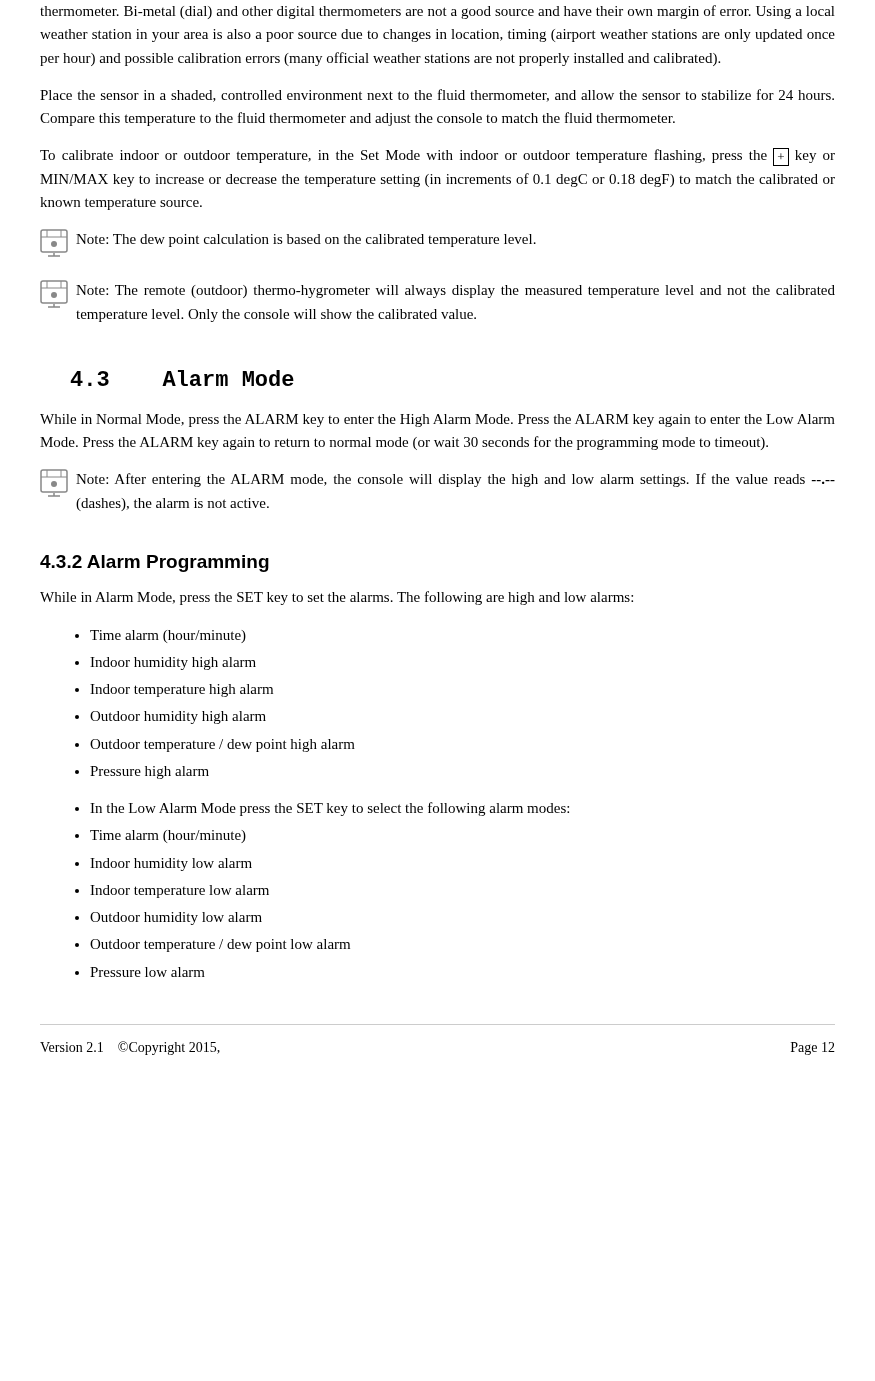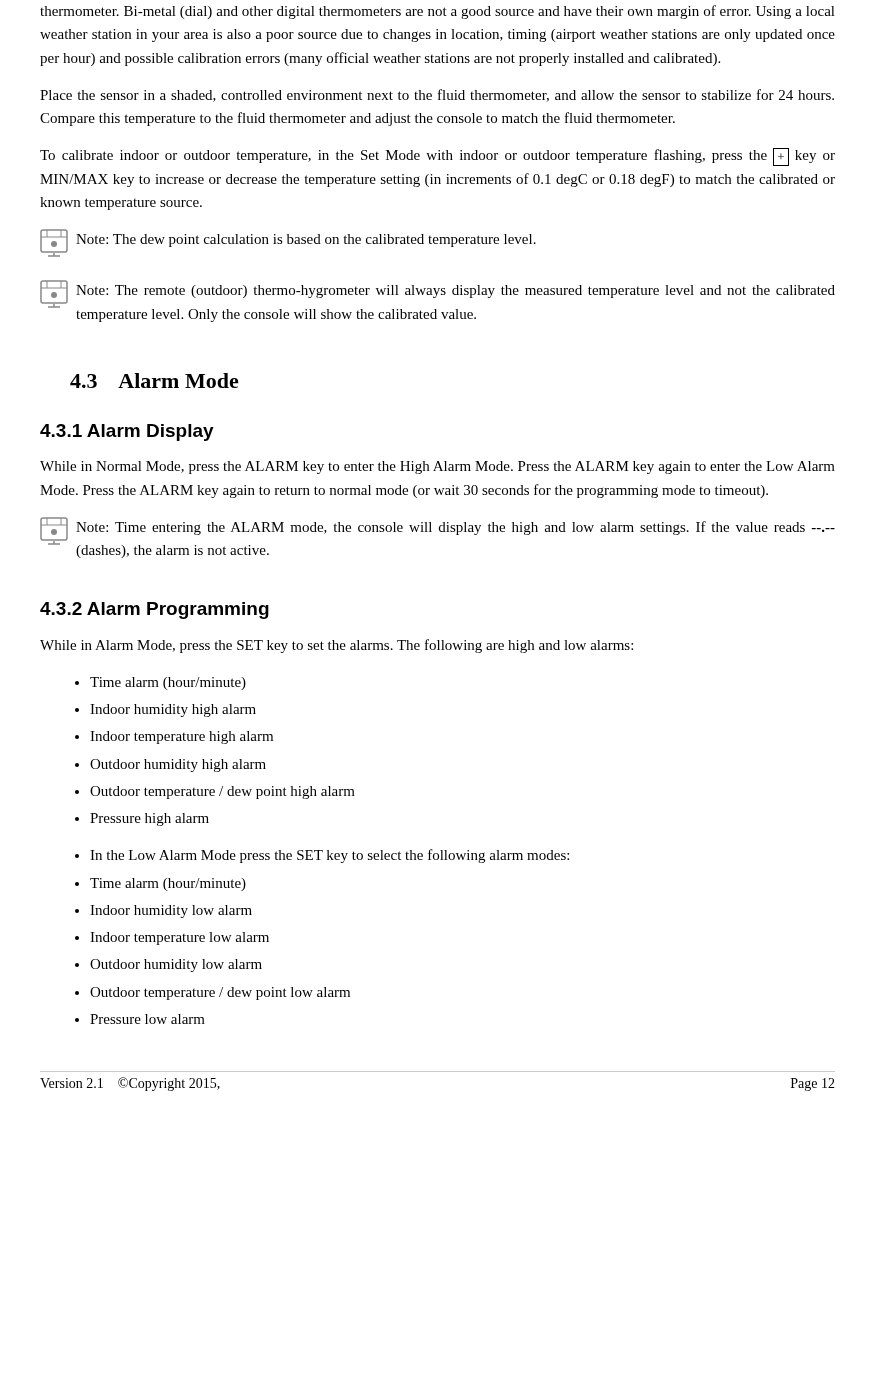--- a/index.html
+++ b/index.html
@@ -15,21 +15,21 @@
       line-height: 1.55;
     }
     p {
       margin-bottom: 14px;
       text-align: justify;
     }
     h2 {
       font-size: 22px;
       font-weight: bold;
       margin: 24px 0 10px 30px;
-      font-family: Liberation Serif, serif;
+      font-family: Liberation Mono, monospace;
     }
     h3 {
       font-size: 19px;
       font-weight: bold;
       margin: 18px 0 10px 0;
       font-family: Arial, sans-serif;
     }
     .note-block {
       display: flex;
       align-items: flex-start;
@@ -51,21 +51,21 @@
       margin-left: 50px;
       margin-bottom: 14px;
     }
     ul li {
       margin-bottom: 4px;
     }
     .footer {
       display: flex;
       justify-content: space-between;
       border-top: 1px solid #ccc;
-      padding-top: 4px;
+      padding-top: 15px;
       margin-top: 40px;
       font-size: 14px;
     }
     .plus-box {
       display: inline-block;
       border: 1px solid #000;
       padding: 0 3px;
       font-size: 13px;
       line-height: 1.2;
       vertical-align: middle;
@@ -117,21 +117,20 @@
       <span class="bold">Note:</span>
       <span>The remote (outdoor) thermo-hygrometer will always display the measured temperature level and not the calibrated temperature level. Only the console will show the calibrated value.</span>
     </p>
   </div>
 
   <h2>
     <span>4.3</span>&nbsp;&nbsp;&nbsp;
     <span>Alarm Mode</span>
   </h2>
 
-  <h3>4.3.1 Alarm Display</h3>
 
   <p>
     <span>While in Normal Mode, press the</span>
     <span class="bold">ALARM</span>
     <span>key to enter the High Alarm Mode.   Press the</span>
     <span class="bold">ALARM</span>
     <span>key again to enter the Low Alarm Mode. Press the</span>
     <span class="bold">ALARM</span>
     <span>key again to return to normal mode (or wait 30 seconds for the programming mode to timeout).</span>
   </p>
@@ -141,21 +140,21 @@
       <rect x="1" y="1" width="26" height="22" rx="2" fill="none" stroke="#888" stroke-width="1.5"></rect>
       <line x1="1" y1="8" x2="27" y2="8" stroke="#888" stroke-width="1"></line>
       <line x1="7" y1="1" x2="7" y2="8" stroke="#888" stroke-width="1"></line>
       <line x1="21" y1="1" x2="21" y2="8" stroke="#888" stroke-width="1"></line>
       <circle cx="14" cy="15" r="3" fill="#888"></circle>
       <path d="M14 24 L14 27 M8 27 L20 27" stroke="#888" stroke-width="1.5"></path>
     </svg>
     <p class="note-text">
       <span class="bold">Note:</span>
       <span>  </span>
-      <span>Time entering the</span>
+      <span>After entering the</span>
       <span class="bold">ALARM</span>
       <span>mode, the console will display the high and low alarm settings. If the value reads</span>
       <span class="bold dashes">--.--</span>
       <span>(dashes), the alarm is not active.</span>
     </p>
   </div>
 
   <h3>4.3.2  Alarm Programming</h3>
 
   <p>

